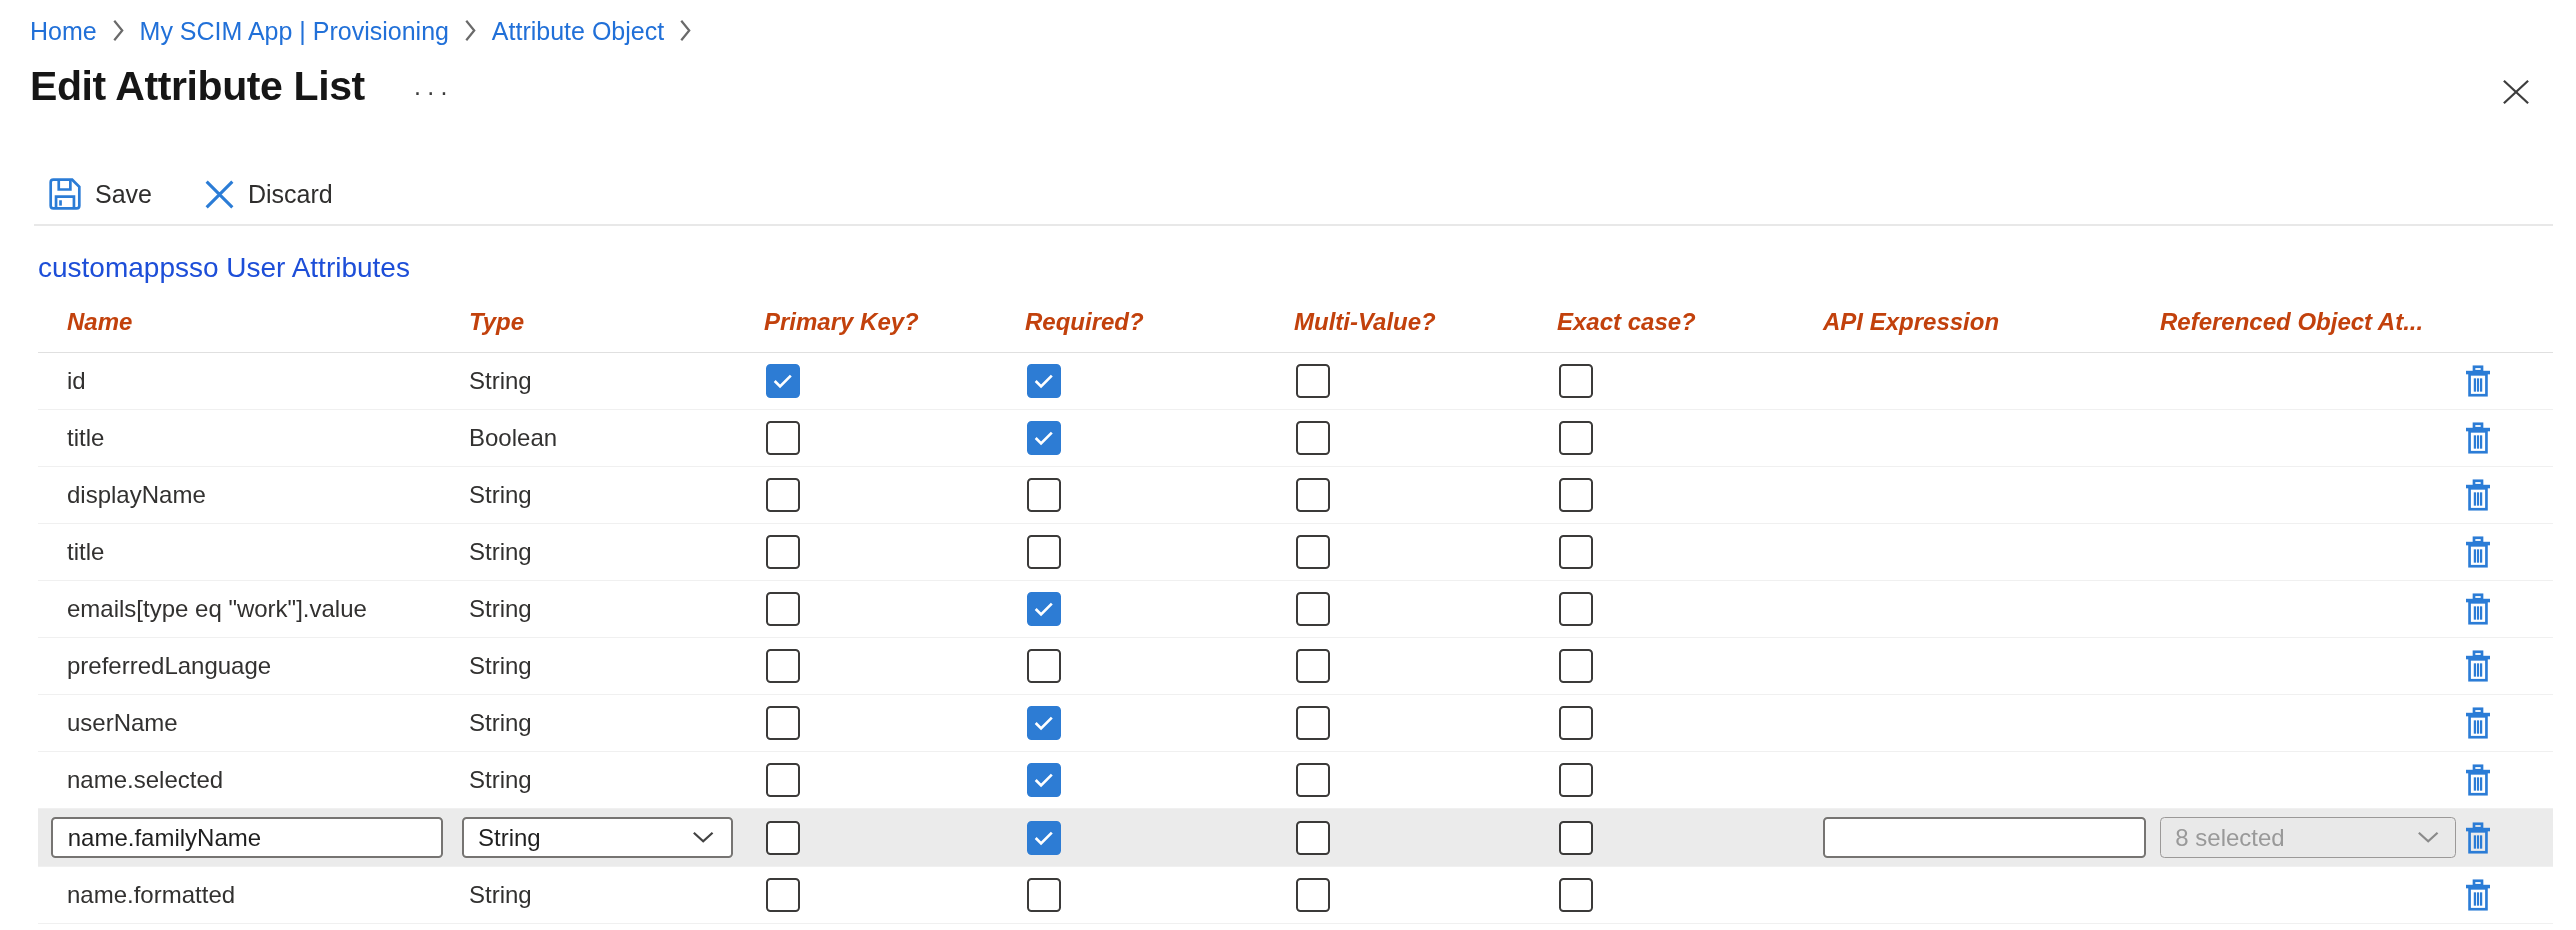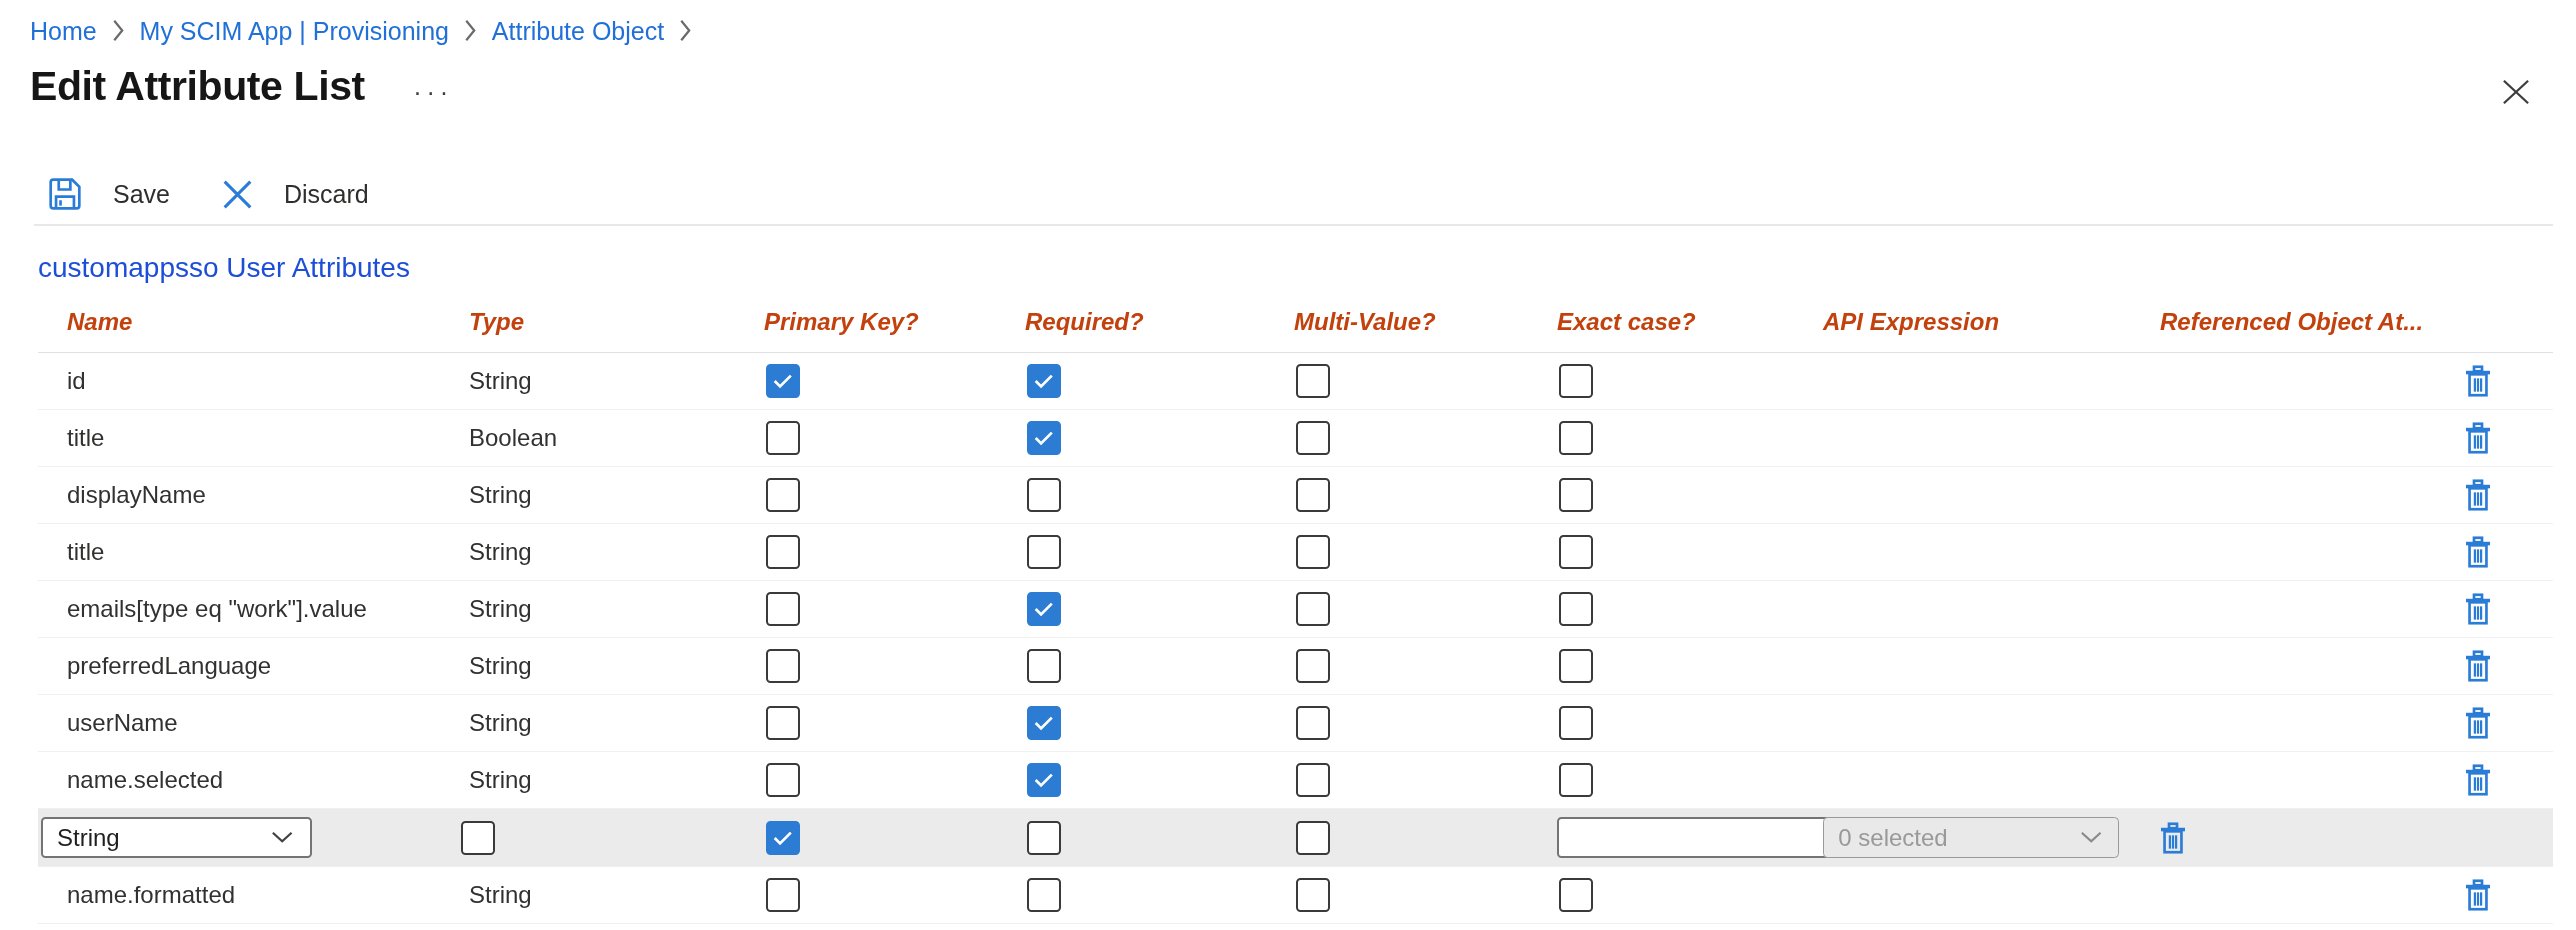--- a/index.html
+++ b/index.html
@@ -45,21 +45,21 @@
   .toolbar {
     position: absolute; left: 48px; top: 177px;
     display: flex; align-items: center; height: 34px;
   }
   .tb-btn {
     display: flex; align-items: center;
     background: none; border: none; padding: 0; cursor: pointer;
     font-family: "Liberation Sans", sans-serif;
     font-size: 25px; color: #2f2e2d;
   }
-  .tb-btn .tb-label { margin-left: 31px; }
+  .tb-btn .tb-label { margin-left: 13px; }
   .tb-btn + .tb-btn { margin-left: 52px; }
   .toolbar-divider {
     position: absolute; left: 34px; top: 224px;
     width: 2519px; height: 1.8px; background: #e8e8e8;
   }
 
   
   .section-heading {
     position: absolute; left: 38px; top: 252px;
     font-size: 28px; font-weight: 400; color: #1d4ed8; margin: 0;
@@ -483,20 +483,23 @@
               <line x1="1" y1="8.5" x2="28" y2="8.5" stroke-width="4"></line>
               <rect x="5" y="10.5" width="19" height="23.5" stroke-width="3"></rect>
               <line x1="11" y1="15" x2="11" y2="30" stroke-width="2.5"></line>
               <line x1="14.5" y1="15" x2="14.5" y2="30" stroke-width="2.5"></line>
               <line x1="18" y1="15" x2="18" y2="30" stroke-width="2.5"></line>
             </svg>
           </button>
         </div>
       </div>
       <div class="row editing">
+        <div class="cell c-name">
+          <input class="text-input name-input" value="name.familyName" style="">
+        </div>
         <div class="cell c-type">
           <div class="select-box type-select">
             <span>String</span>
             <svg width="22.4" height="12.5" viewBox="0 0 25 14">
               <path d="M2 2 L12.5 11.5 L23 2" fill="none" stroke="#424242" stroke-width="2.5"></path>
             </svg>
           </div>
         </div>
         <div class="cell">
           <div class="cb "></div>
@@ -512,21 +515,21 @@
           <div class="cb "></div>
         </div>
         <div class="cell">
           <div class="cb "></div>
         </div>
         <div class="cell">
           <input class="text-input api-input" value="" style="">
         </div>
         <div class="cell">
           <div class="select-box ref-select">
-            <span class="placeholder">0 selected</span>
+            <span class="placeholder">8 selected</span>
             <svg width="22.4" height="12.5" viewBox="0 0 25 14">
               <path d="M2 2 L12.5 11.5 L23 2" fill="none" stroke="#8a8a8a" stroke-width="2.5"></path>
             </svg>
           </div>
         </div>
         <div class="cell c-del">
           <button class="trash-btn">
             <svg width="26" height="32" viewBox="0 0 29 36" fill="none" stroke="#2b7cd6">
               <rect x="10" y="2" width="9" height="5" stroke-width="3"></rect>
               <line x1="1" y1="8.5" x2="28" y2="8.5" stroke-width="4"></line>

